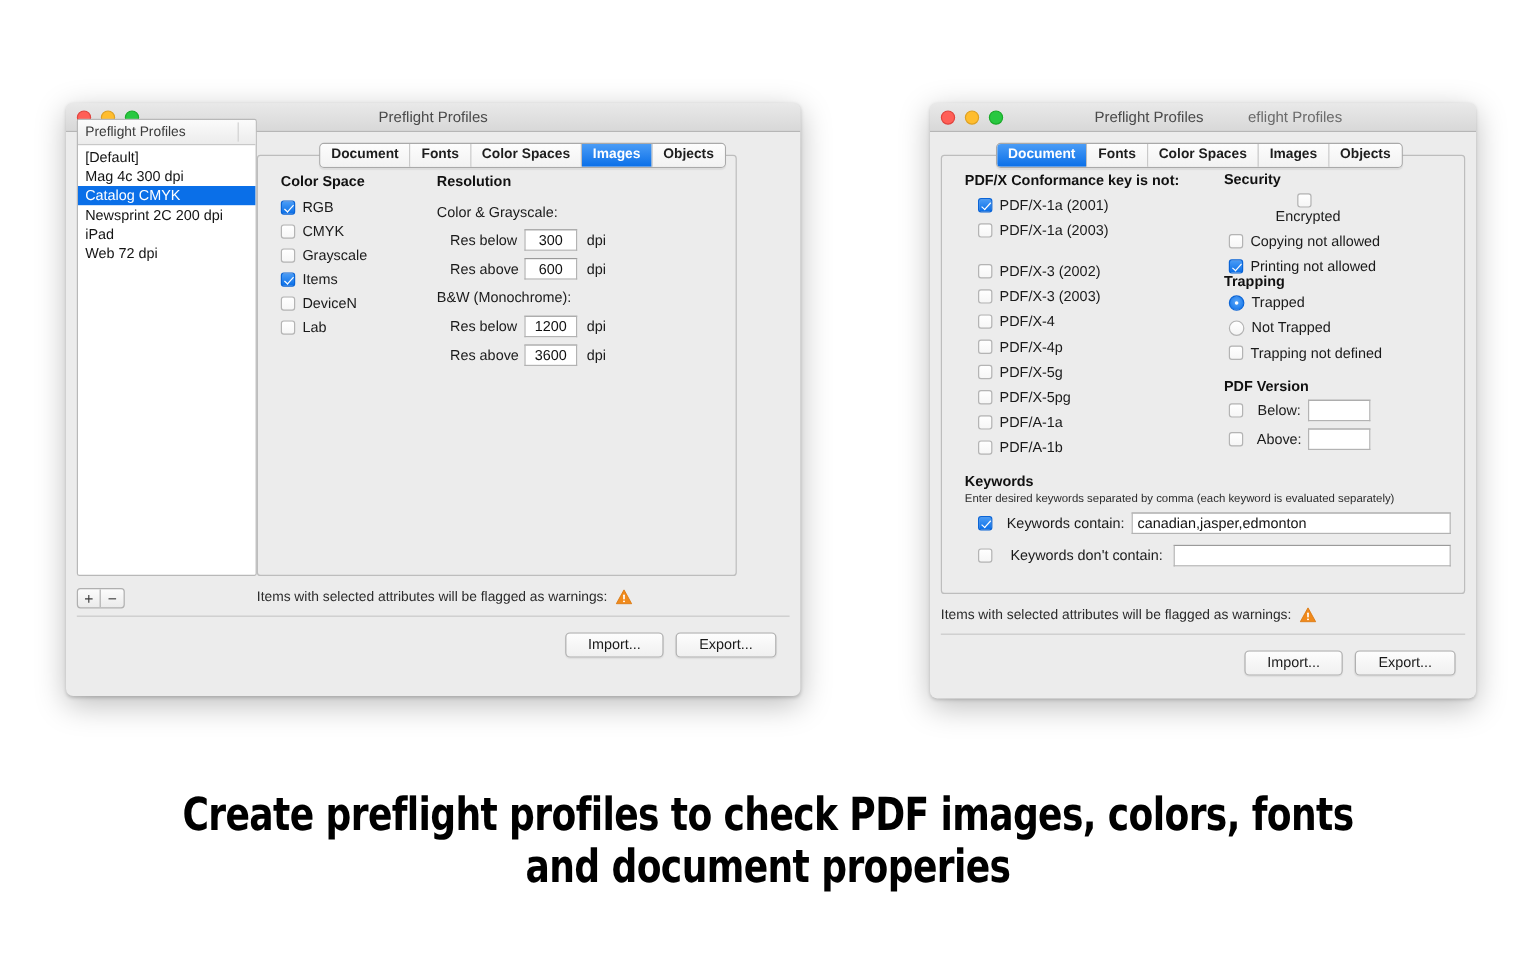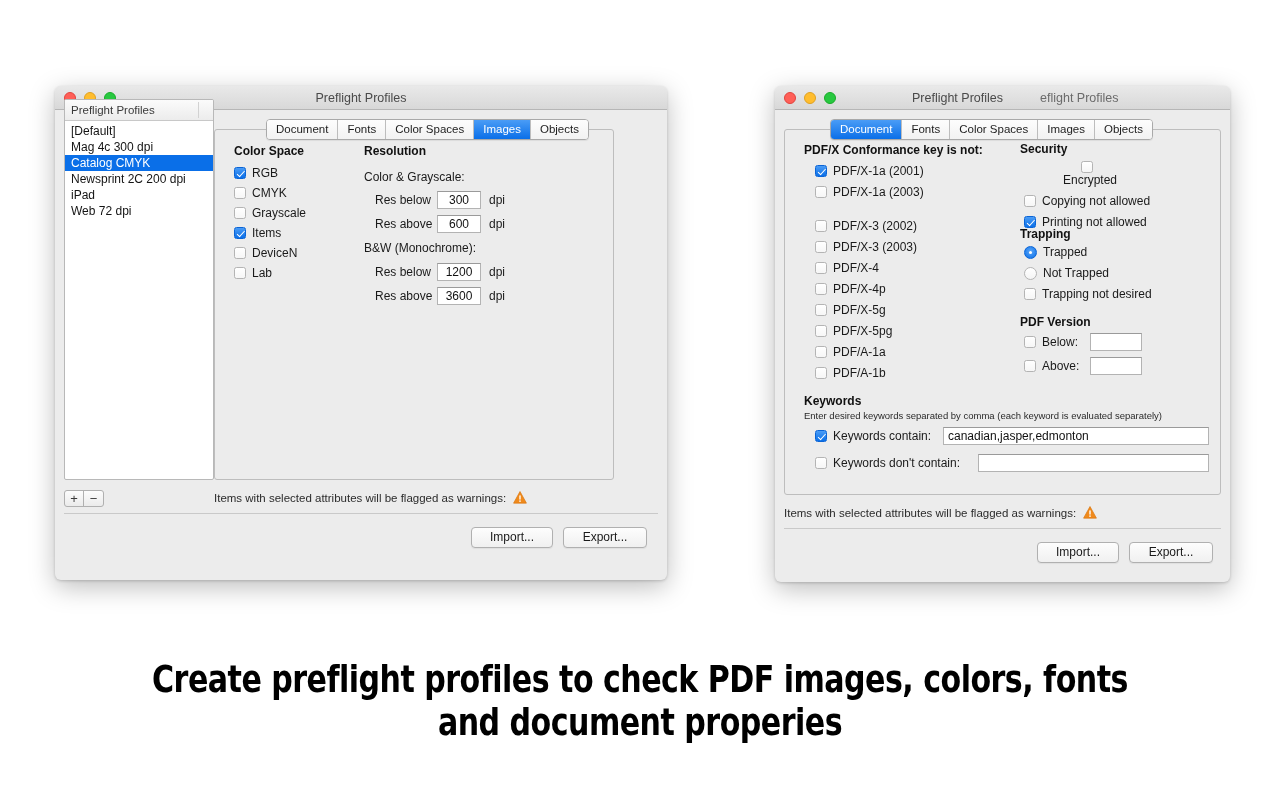--- a/index.html
+++ b/index.html
@@ -57,20 +57,21 @@
     box-shadow: 0 1px 1px rgba(0,0,0,0.07);
   }
   .tab {
     padding: 0 9px;
     line-height: 19px;
     font-size: 11.5px;
     color: #1d1d1d;
     background: linear-gradient(to bottom,#fdfdfd,#f2f2f2);
     border-right: 1px solid #bdbdbd;
     white-space: nowrap;
+    font-weight: bold;
   }
   .tab:last-child { border-right: none; }
   .tab.active {
     background: linear-gradient(to bottom,#4a9cf6,#0a6fe8);
     color: #ffffff;
   }
 
   
   .panel {
     position: absolute;
@@ -160,21 +161,21 @@
   .radio.on {
     background: radial-gradient(circle at 50% 40%, #5aa6f8, #0a6fe8);
     border-color: #0a64d6;
   }
   .radio.on::after {
     content: "";
     position: absolute; left: 4px; top: 4px;
     width: 3px; height: 3px; border-radius: 50%;
     background: #ffffff;
   }
-  .ctl-label { font-size: 12px; color: #1a1a1a; margin-left: 6px; white-space: nowrap; }
+  .ctl-label { font-size: 12px; color: #1a1a1a; margin-left: 6px; white-space: nowrap; text-align: center; }
 
   .tfield {
     background: #ffffff;
     border: 1px solid #b3b3b3;
     border-top-color: #9a9a9a;
     font-size: 12px;
     color: #111;
     padding: 0 4px;
     line-height: 16px;
     height: 18px;
@@ -422,21 +423,21 @@
         <div class="row" style="margin-bottom: 7px;">
           <span class="radio on"></span>
           <span class="ctl-label">Trapped</span>
         </div>
         <div class="row" style="margin-bottom: 7px;">
           <span class="radio"></span>
           <span class="ctl-label">Not Trapped</span>
         </div>
         <div class="row">
           <span class="cbox"></span>
-          <span class="ctl-label">Trapping not desired</span>
+          <span class="ctl-label">Trapping not defined</span>
         </div>
       </div>
 
     <div class="grp-title" style="position:absolute; left:235px; top:185px;">PDF Version</div>
     <div id="pdfversion-list" style="position:absolute; left:239px; top:203px;">
         <div class="row" style="margin-bottom: 6px;">
           <span class="cbox"></span>
           <span class="ctl-label" style="width: 48px;">Below:</span>
           <span class="tfield" style="width: 52px;"></span>
         </div>

